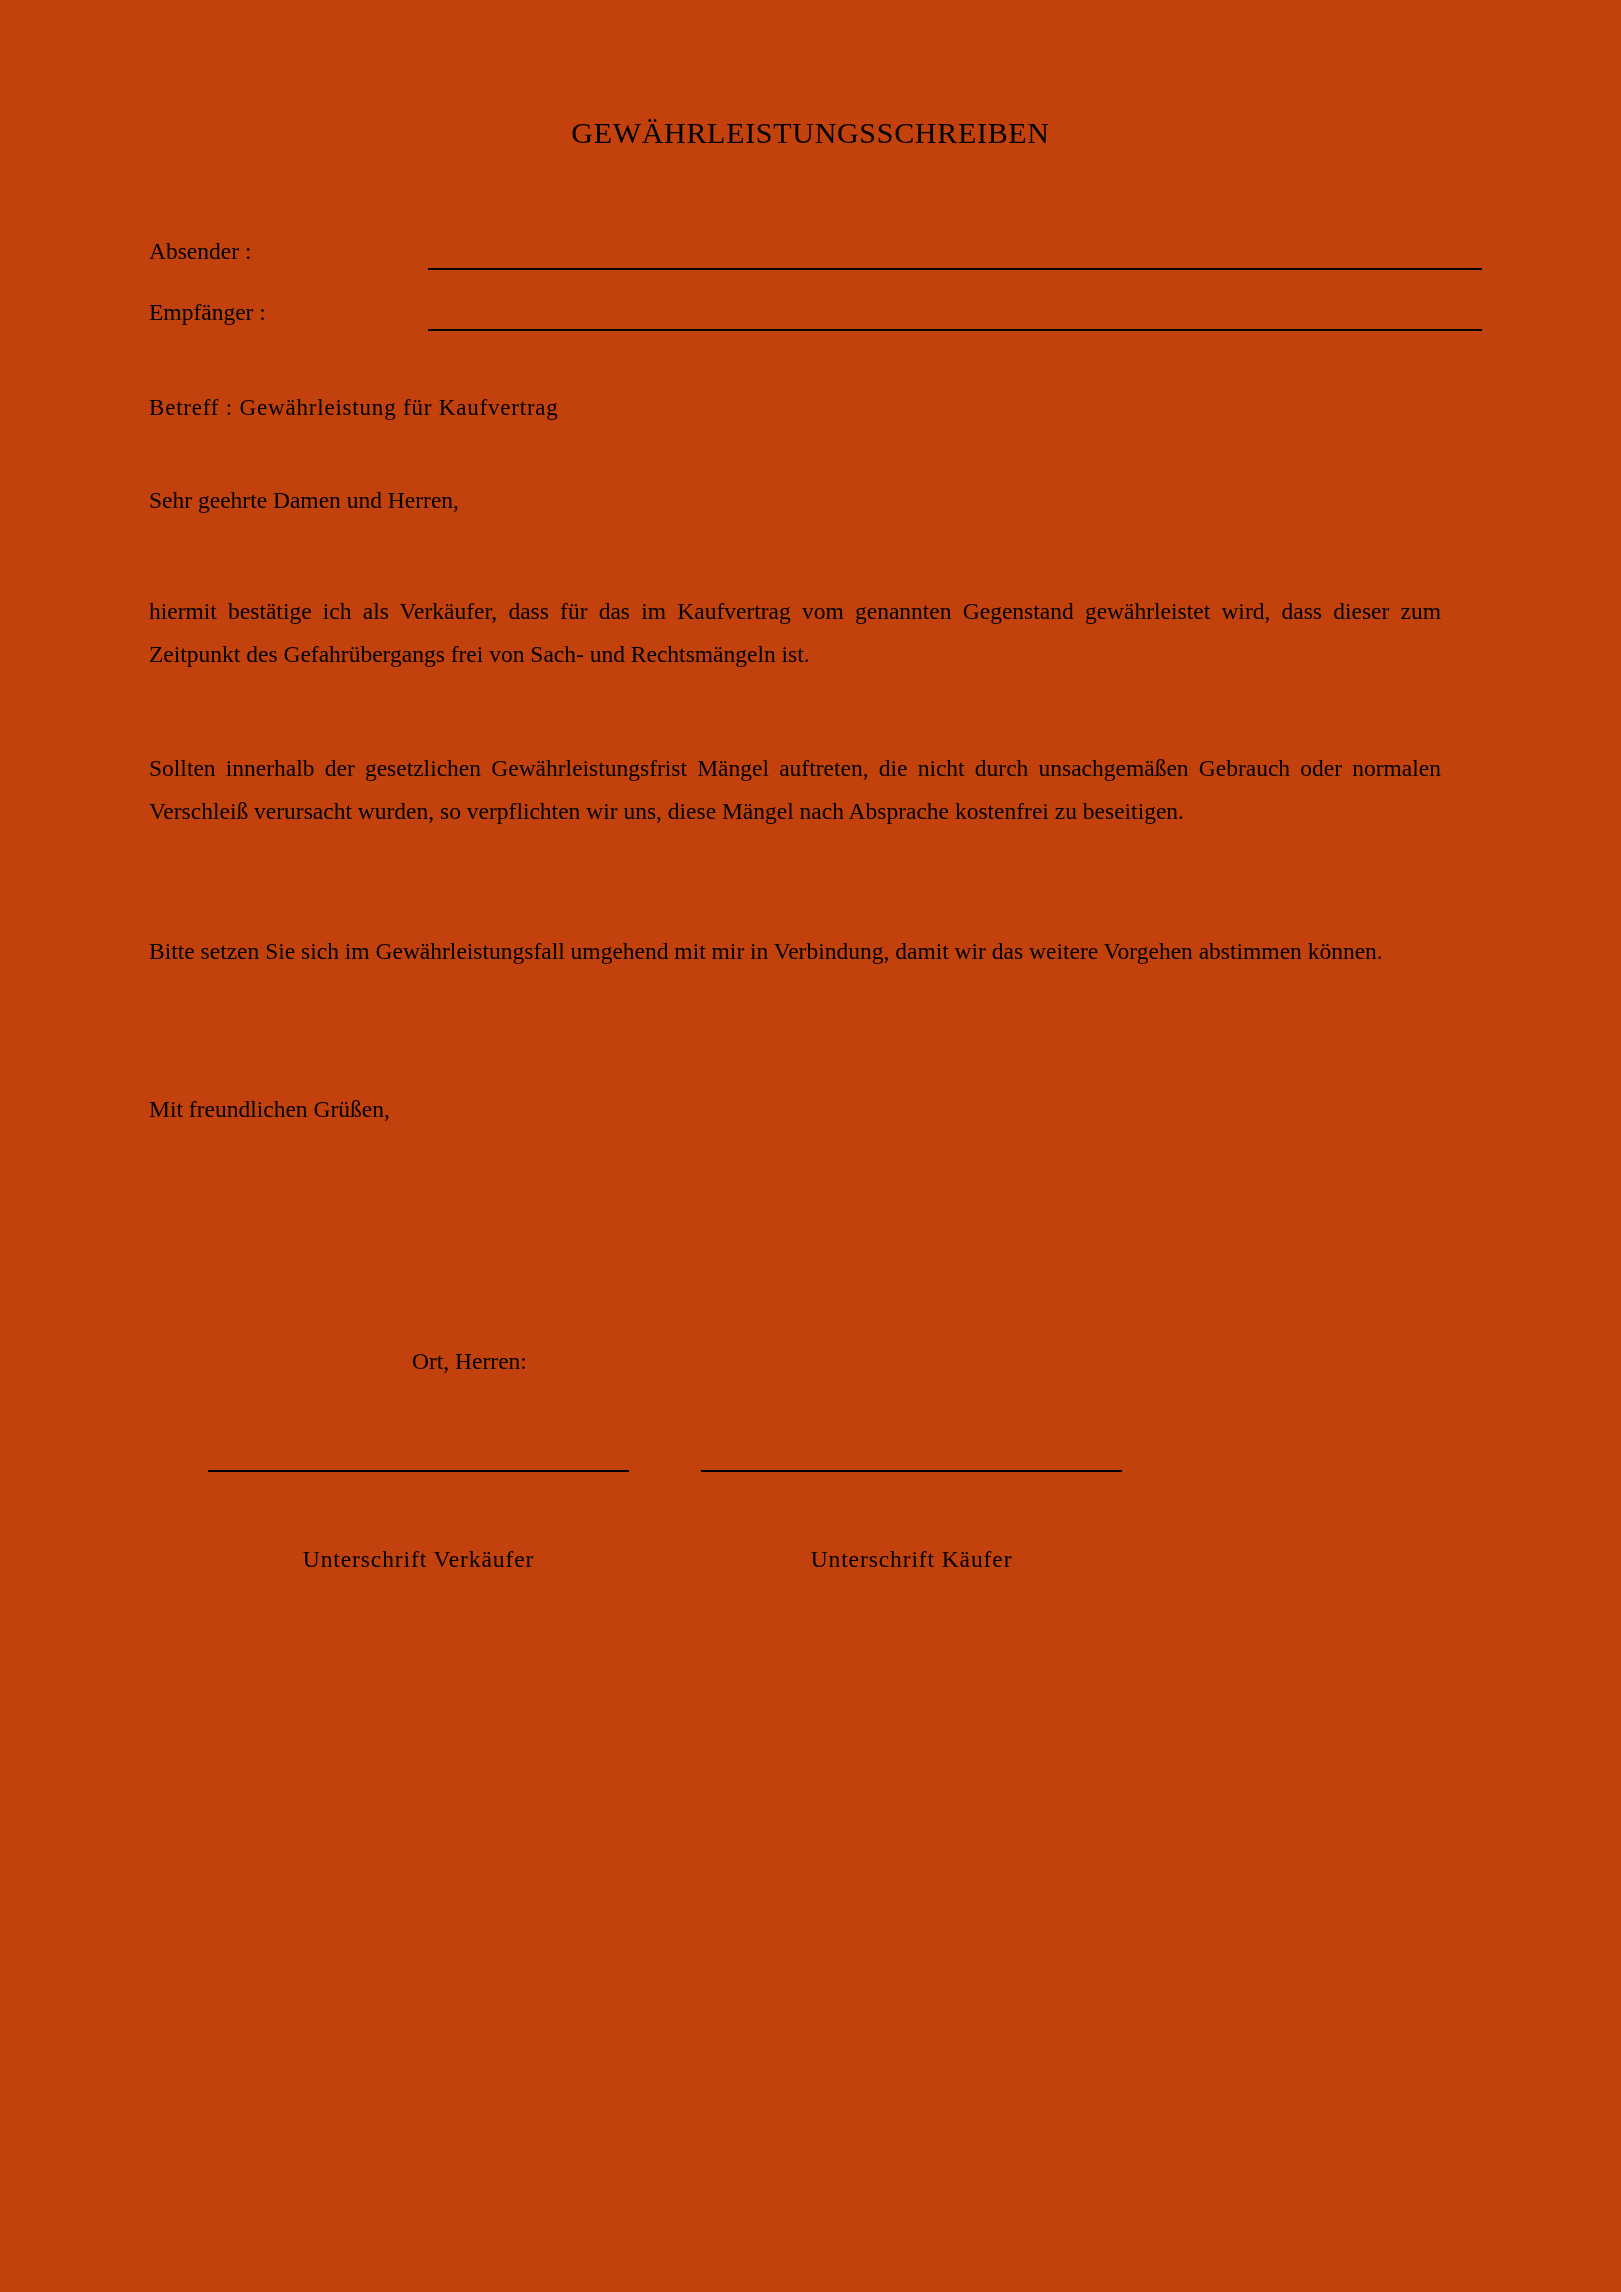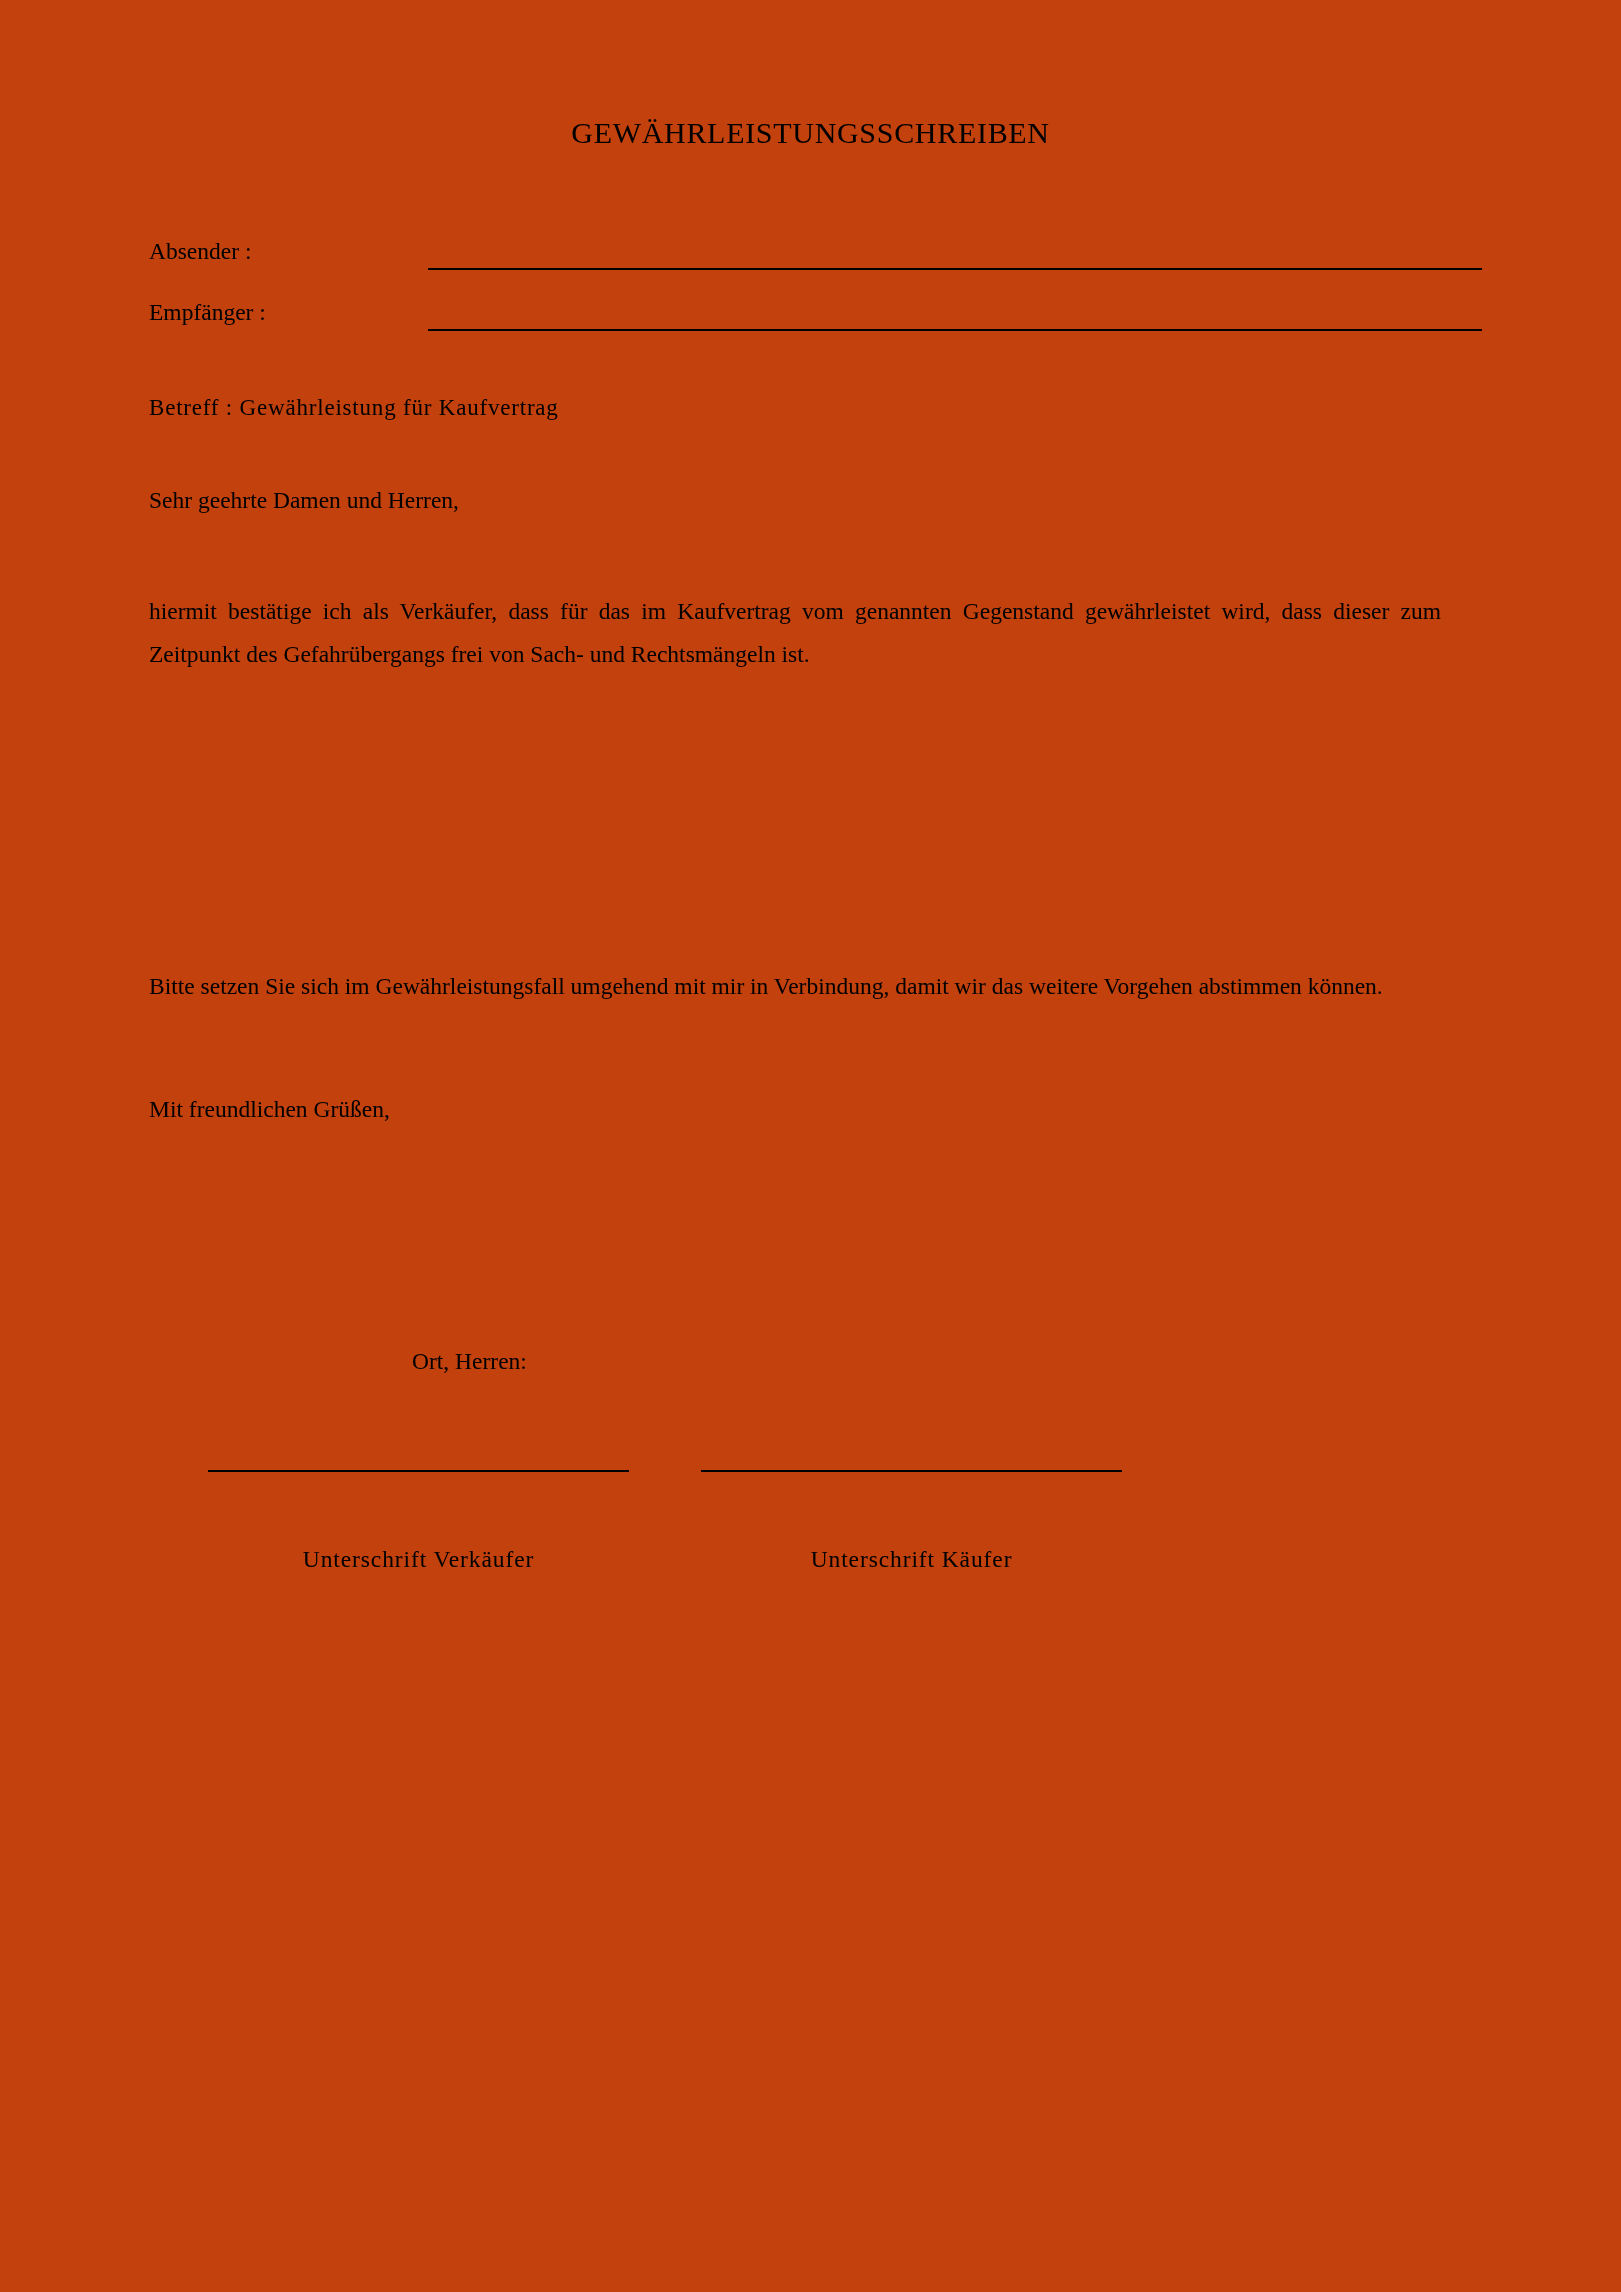--- a/index.html
+++ b/index.html
@@ -78,21 +78,21 @@
     position: absolute;
     left: 149px;
     width: 1292px;
     font-size: 23.5px;
     line-height: 43px;
     text-align: justify;
     text-justify: inter-word;
   }
   .para-1 { top: 590px; }
   .para-2 { top: 747px; }
-  .para-3 { top: 965px; }
+  .para-3 { top: 930px; }
   .closing {
     position: absolute;
     left: 149px;
     top: 1096px;
     font-size: 23.5px;
     white-space: nowrap;
   }
   
   .place-date {
     position: absolute;
@@ -139,20 +139,21 @@
     <span class="field-label">Empfänger :</span>
     <span class="field-rule"></span>
   </div>
 
   <div class="subject">Betreff : Gewährleistung für Kaufvertrag</div>
 
   <div class="salutation">Sehr geehrte Damen und Herren,</div>
 
   <div class="para para-1">hiermit bestätige ich als Verkäufer, dass für das im Kaufvertrag vom genannten Gegenstand gewährleistet wird, dass dieser zum Zeitpunkt des Gefahrübergangs frei von Sach- und Rechtsmängeln ist.</div>
 
+  <div class="para para-2">Sollten innerhalb der gesetzlichen Gewährleistungsfrist Mängel auftreten, die nicht durch unsachgemäßen Gebrauch oder normalen Verschleiß verursacht wurden, so verpflichten wir uns, diese Mängel nach Absprache kostenfrei zu beseitigen.</div>
 
   <div class="para para-3">Bitte setzen Sie sich im Gewährleistungsfall umgehend mit mir in Verbindung, damit wir das weitere Vorgehen abstimmen können.</div>
 
   <div class="closing">Mit freundlichen Grüßen,</div>
 
   <div class="place-date">Ort, Herren:</div>
 
   <div class="sig-block seller">
     <div class="sig-line"></div>
     <div class="sig-caption">Unterschrift Verkäufer</div>

